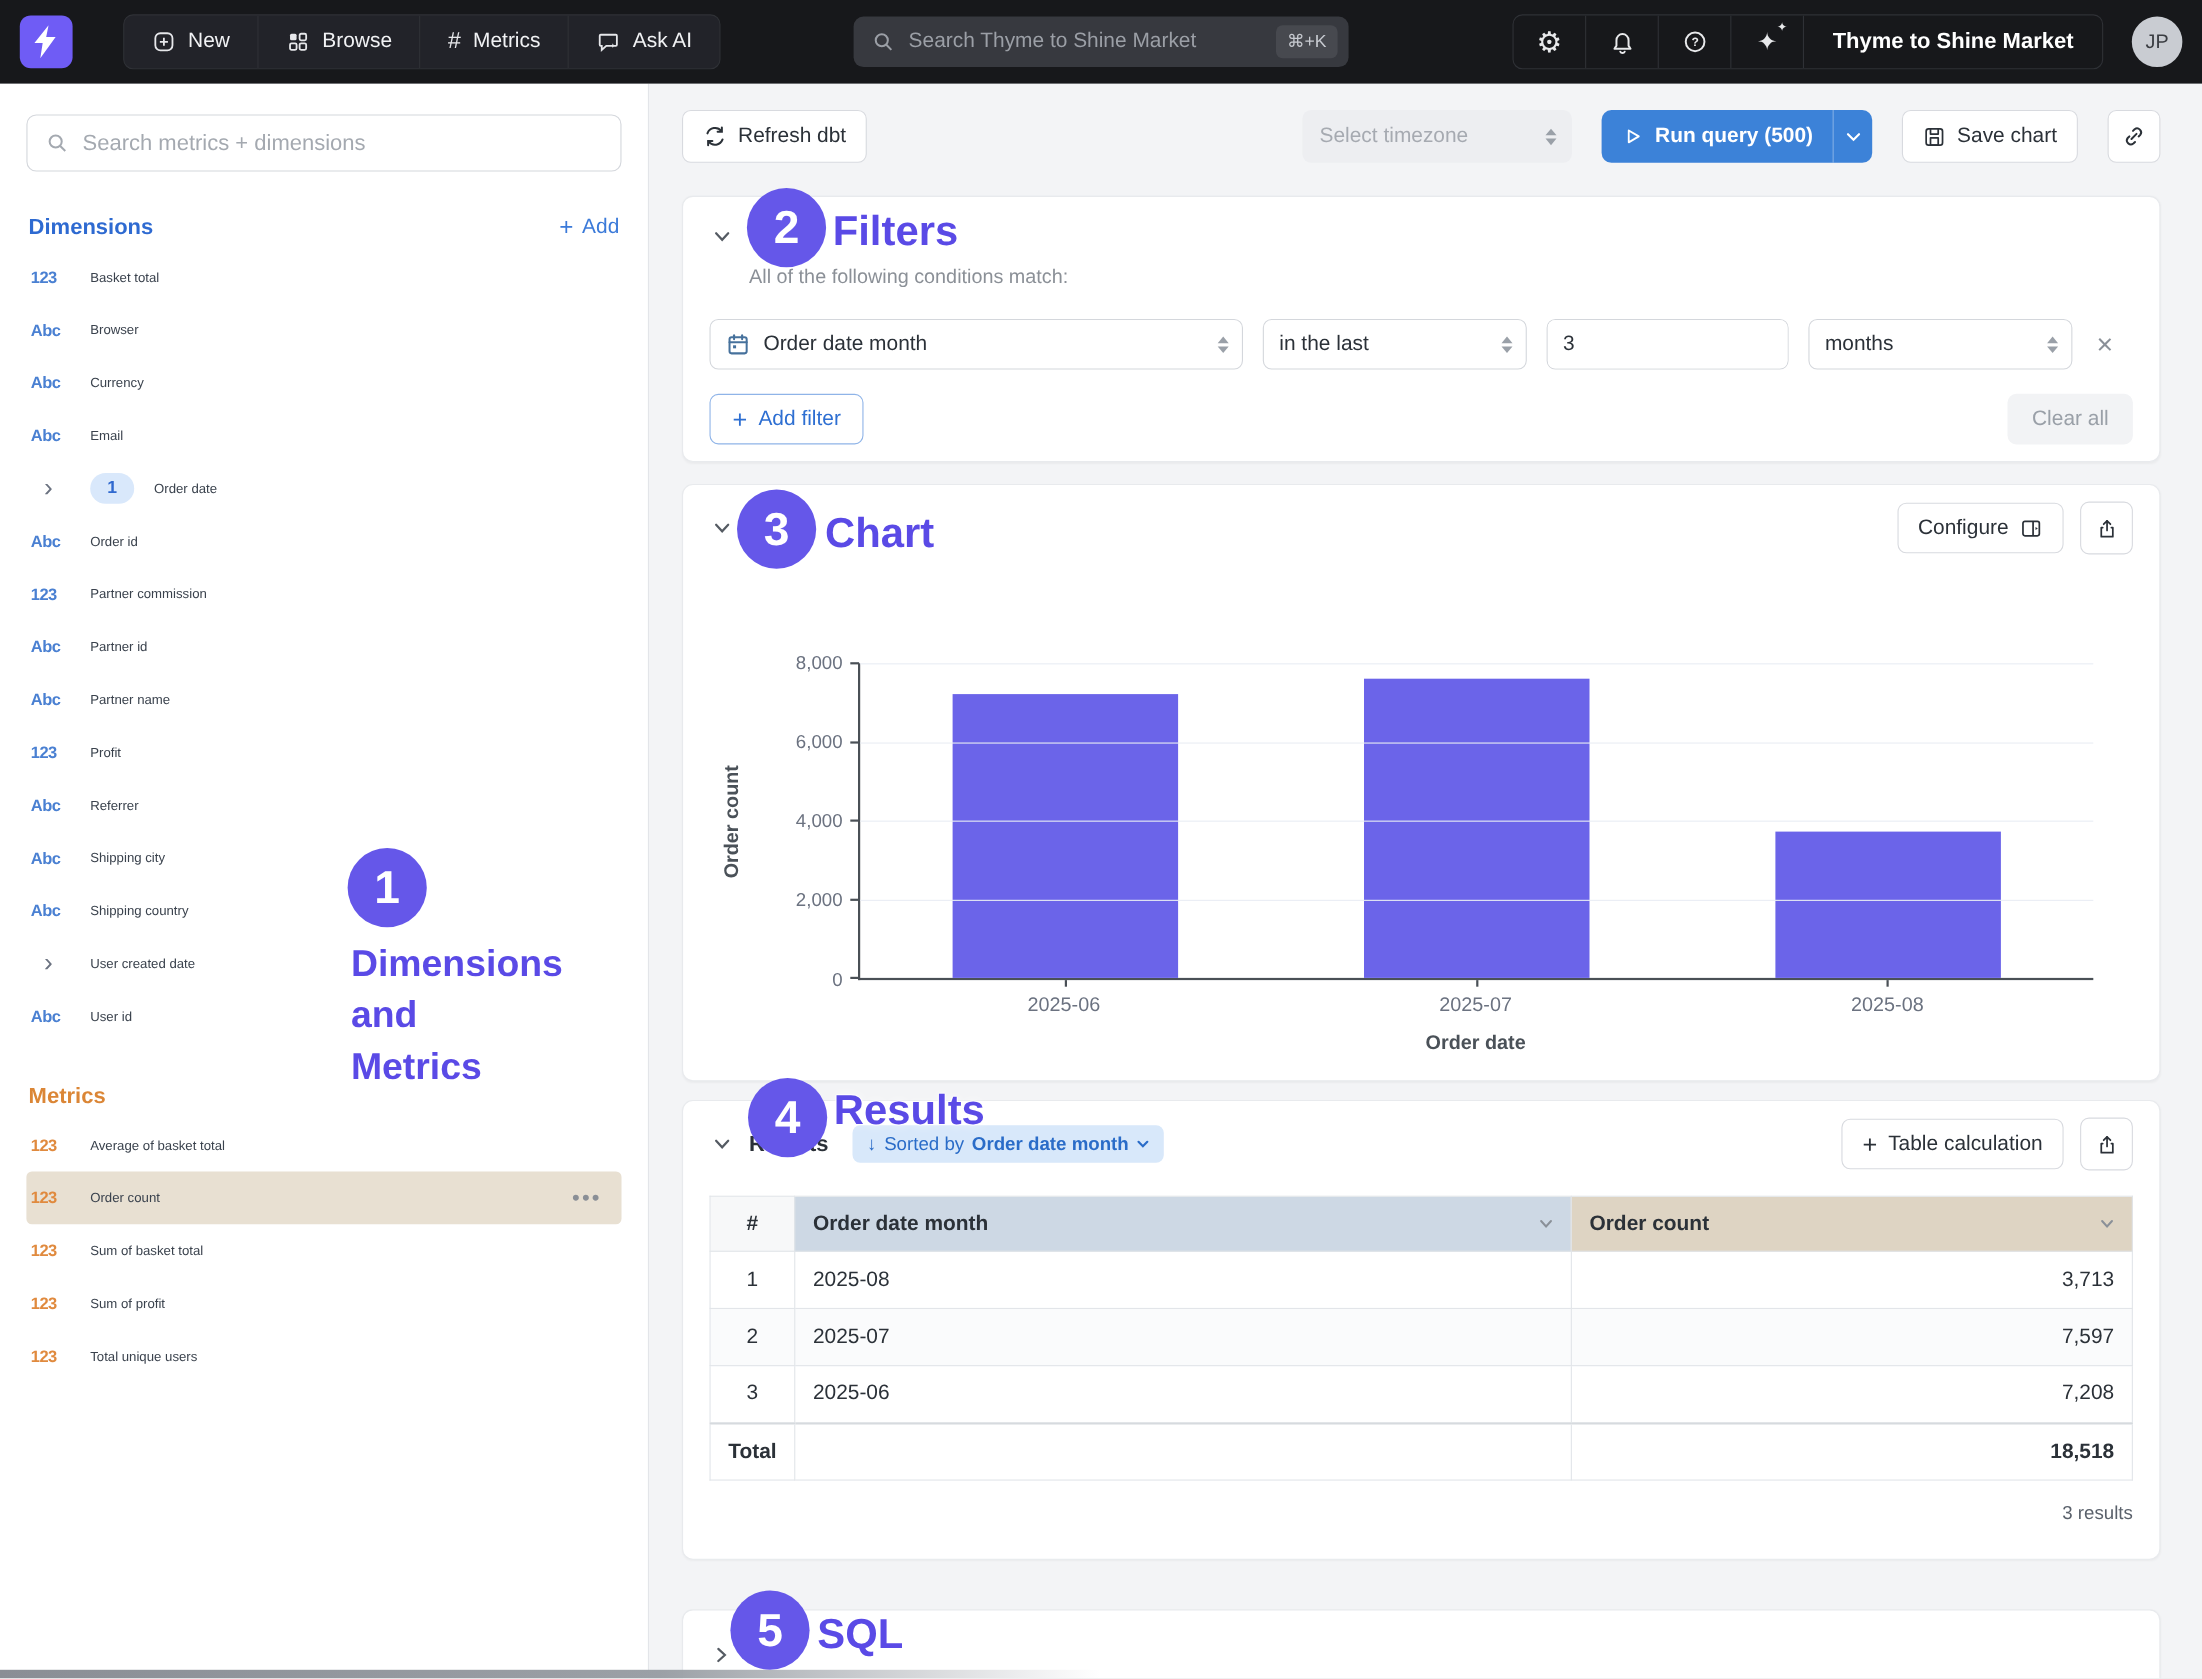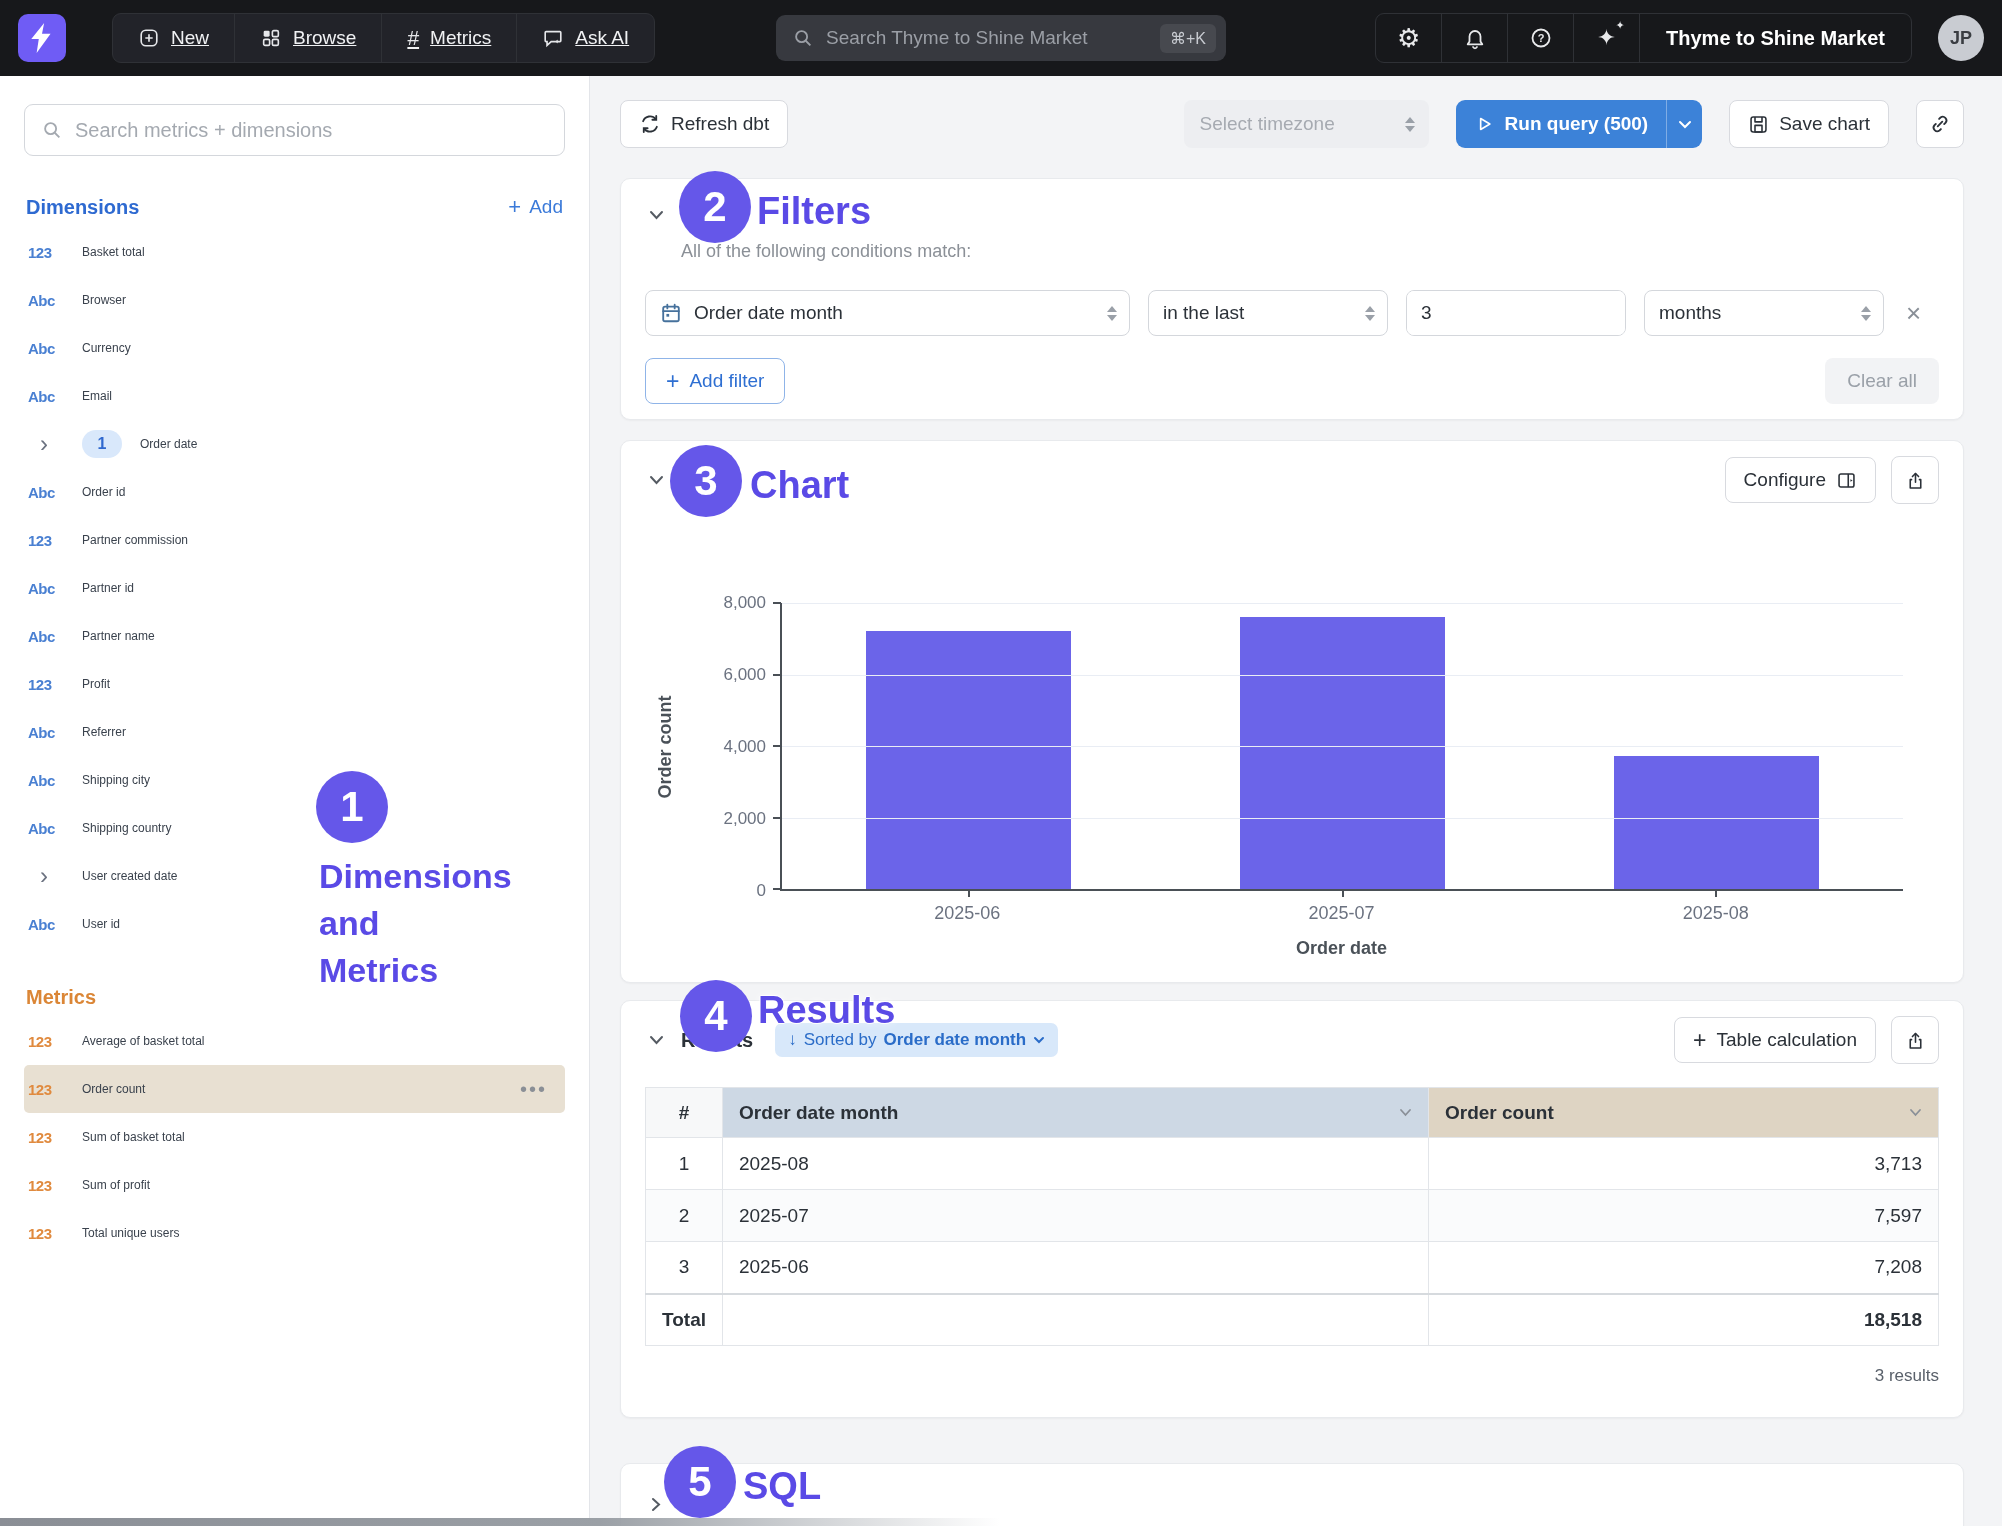--- a/index.html
+++ b/index.html
@@ -4,35 +4,35 @@
 <style>
   * { box-sizing: border-box; margin: 0; padding: 0; }
   html,body { background:#e8e9ec; }
   body { font-family: "Liberation Sans", "DejaVu Sans", sans-serif; }
   .screen { position:relative; width:2002px; height:1526px; background:#f3f4f6; overflow:hidden; }
 
   
   .topnav { position:absolute; top:0; left:0; width:100%; height:76px; background:#17181b; display:flex; align-items:center; padding:0 18px; z-index:20; }
   .logo { width:48px; height:48px; border-radius:10px; background:#6f5cf5; display:flex; align-items:center; justify-content:center; flex:none; }
   .nav-group { display:flex; align-items:stretch; height:50px; margin-left:46px; background:#222329; border:1px solid #2f3136; border-radius:9px; overflow:hidden; }
-  .nav-item { display:flex; align-items:center; gap:11px; padding:0 25px; color:#f1f2f4; font-size:19px; border-right:1px solid #2f3136; cursor:pointer;text-decoration:underline; }
+  .nav-item { display:flex; align-items:center; gap:11px; padding:0 25px; color:#f1f2f4; font-size:19px; border-right:1px solid #2f3136; cursor:pointer; }
   .nav-item:last-child { border-right:none; }
   .nav-item svg { stroke:#e6e7ea; }
   .hash-glyph { font-size:21px; color:#e6e7ea; font-weight:400; }
   .topsearch { position:absolute; left:50%; transform:translateX(-50%); top:15px; width:450px; height:46px; background:#37393f; border-radius:9px; display:flex; align-items:center; padding:0 10px 0 16px; cursor:text; }
   .topsearch .ph { color:#9b9fa6; font-size:19px; margin-left:12px; flex:1; white-space:nowrap; }
   .kbd { background:#47494f; color:#c7cad0; font-size:16px; border-radius:6px; padding:5px 10px; }
   .nav-right { margin-left:auto; display:flex; align-items:center; }
   .icon-group { display:flex; align-items:stretch; height:50px; border:1px solid #2f3136; border-radius:9px; overflow:hidden; }
   .icon-cell { width:66px; display:flex; align-items:center; justify-content:center; border-right:1px solid #2f3136; cursor:pointer; color:#e8e9eb; }
   .org-cell { display:flex; align-items:center; padding:0 26px; color:#ffffff; font-size:20px; font-weight:700; cursor:pointer; }
   .gear-glyph { font-size:26px; line-height:1; }
   .sparkle-wrap { position:relative; font-size:22px; line-height:1; }
   .sparkle-wrap .mini { position:absolute; top:-7px; right:-9px; font-size:11px; }
-  .avatar { width:46px; height:46px; border-radius:50%; background:#c9ccd2; color:#3a3d42; font-size:18px; font-weight:700; display:flex; align-items:center; justify-content:center; margin-left:26px; cursor:pointer; }
+  .avatar { width:46px; height:46px; border-radius:50%; background:#c9ccd2; color:#3a3d42; font-size:18px; font-weight:400; display:flex; align-items:center; justify-content:center; margin-left:26px; cursor:pointer; }
 
   
   .sidebar { position:absolute; top:76px; left:0; width:590px; height:1450px; background:#ffffff; border-right:1px solid #e3e5e9; padding:0 24px; z-index:5; }
   .breadcrumb { margin-top:36px; padding-left:2px; font-size:23px; }
   .bc-parent { color:#7a8088; cursor:pointer; }
   .bc-sep { color:#b0b5bb; margin:0 10px; }
   .bc-current { color:#262b33; font-weight:700; }
   .side-search { margin-top:28px; height:52px; border:1px solid #d4d7dc; border-radius:9px; display:flex; align-items:center; padding:0 16px; cursor:text; }
   .side-search input { border:none; outline:none; flex:1; margin-left:12px; font-size:20px; color:#3a424d; font-family:inherit; background:transparent; }
   .side-search input::placeholder { color:#a4a9b0; }

